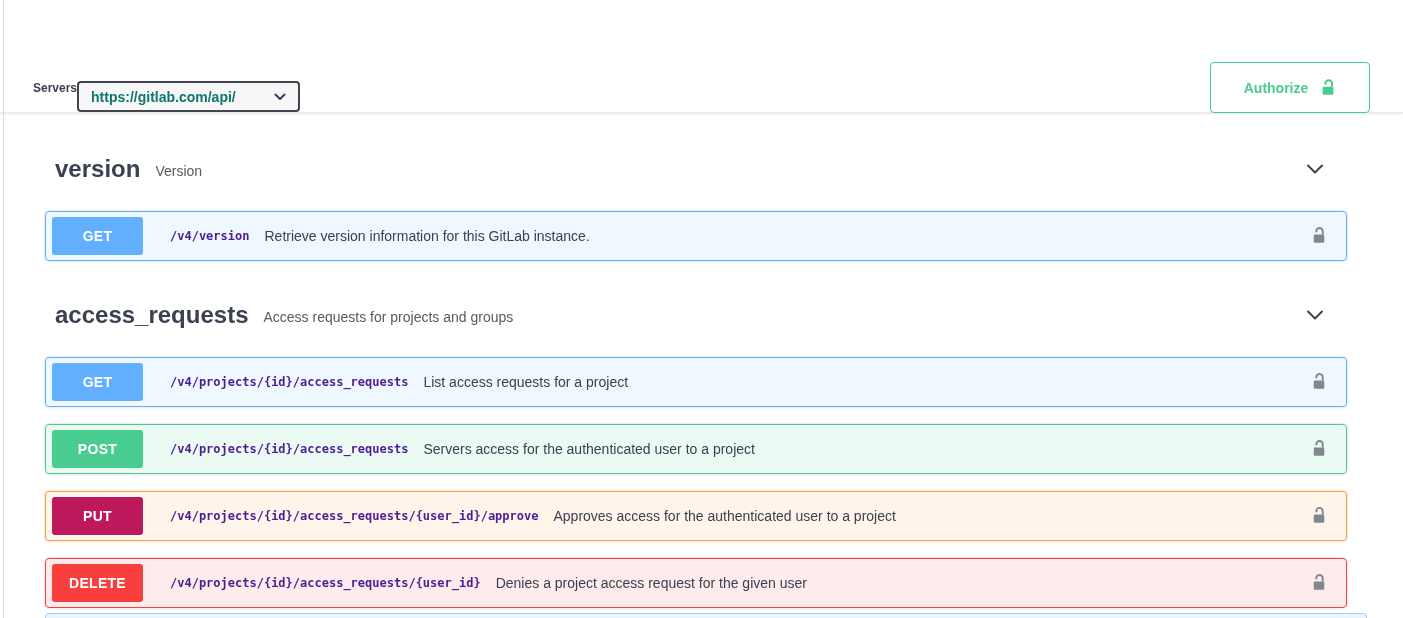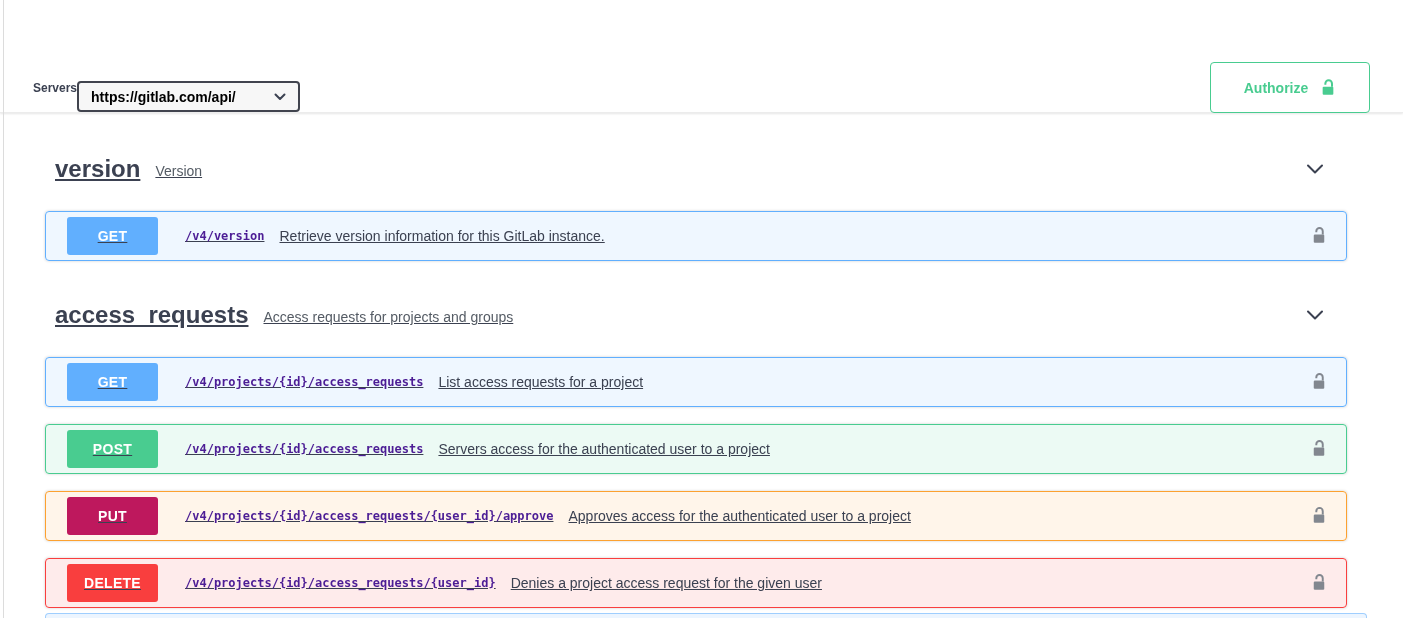--- a/index.html
+++ b/index.html
@@ -9,45 +9,45 @@
     background:#dcdcdc; z-index:5; }
 
   
   .scheme-container { padding:30px 33px 0 27px; height:113px;
     border-bottom:1px solid #ececec; box-shadow:0 1px 2px rgba(0,0,0,.10);
     display:flex; align-items:flex-end; justify-content:space-between; }
   .servers { display:flex; }
   .servers-label { font-size:12px; font-weight:700; color:#3b4151; margin-bottom:4px; padding-left:6px; }
   .server-select { display:flex; align-items:center; gap:2px; height:31px; min-width:223px;
     background:#f7f7f7; border:2px solid #41444e; border-radius:4px; padding:0 12px;
-    font-size:14px; font-weight:700; color:#000000; cursor:pointer; }
+    font-size:14px; font-weight:700; color:#0f766e; cursor:pointer; }
   .server-select .sel-text { flex:1; }
   .btn-authorize { display:flex; align-items:center; justify-content:center; gap:12px;
     width:160px; height:51px; background:#fff; border:1px solid #49cc90; border-radius:4px;
     color:#49cc90; font-size:14px; font-weight:700; cursor:pointer; margin-bottom:-1px; }
 
   
-  .main { padding:40px 56px 0 45px;text-decoration:underline; }
+  .main { padding:40px 56px 0 45px; }
   .section { margin-bottom:38px; }
   .section + .section { margin-top:0; }
   .section-header { display:flex; align-items:center; padding:0 20px 0 10px; height:32px;
     margin-bottom:26px; cursor:pointer; }
   .section-title { font-size:24px; font-weight:700; color:#3b4151; }
   .section-desc { font-size:14px; color:#545b64; margin-left:15px; padding-top:4px; }
   .section-chevron { margin-left:auto; display:flex; align-items:center; }
 
   .opblock { display:flex; align-items:center; height:50px; border:1px solid; border-radius:4px;
     box-shadow:0 0 3px rgba(0,0,0,.19); margin-bottom:17px; cursor:pointer; }
   .opblock:last-child { margin-bottom:0; }
   .opblock-get    { border-color:#61affe; background:rgba(97,175,254,.10); }
   .opblock-post   { border-color:#49cc90; background:rgba(73,204,144,.10); }
   .opblock-put    { border-color:#fca130; background:rgba(252,161,48,.10); }
   .opblock-delete { border-color:#f93e3e; background:rgba(249,62,62,.10); }
 
-  .method-badge { width:91px; height:38px; margin-left:21px; border-radius:3px;
+  .method-badge { width:91px; height:38px; margin-left:6px; border-radius:3px;
     display:flex; align-items:center; justify-content:center;
     color:#fff; font-size:14px; font-weight:700; letter-spacing:.3px; flex:none; }
   .badge-get    { background:#61affe; }
   .badge-post   { background:#49cc90; }
   .badge-put    { background:#be185d; }
   .badge-delete { background:#f93e3e; }
 
   .op-path { margin-left:27px; font-family:"DejaVu Sans Mono", monospace;
     font-size:12px; font-weight:700; color:#4c1d95; white-space:nowrap; }
   .op-summary { margin-left:15px; font-size:14px; color:#3b4151; white-space:nowrap; }

